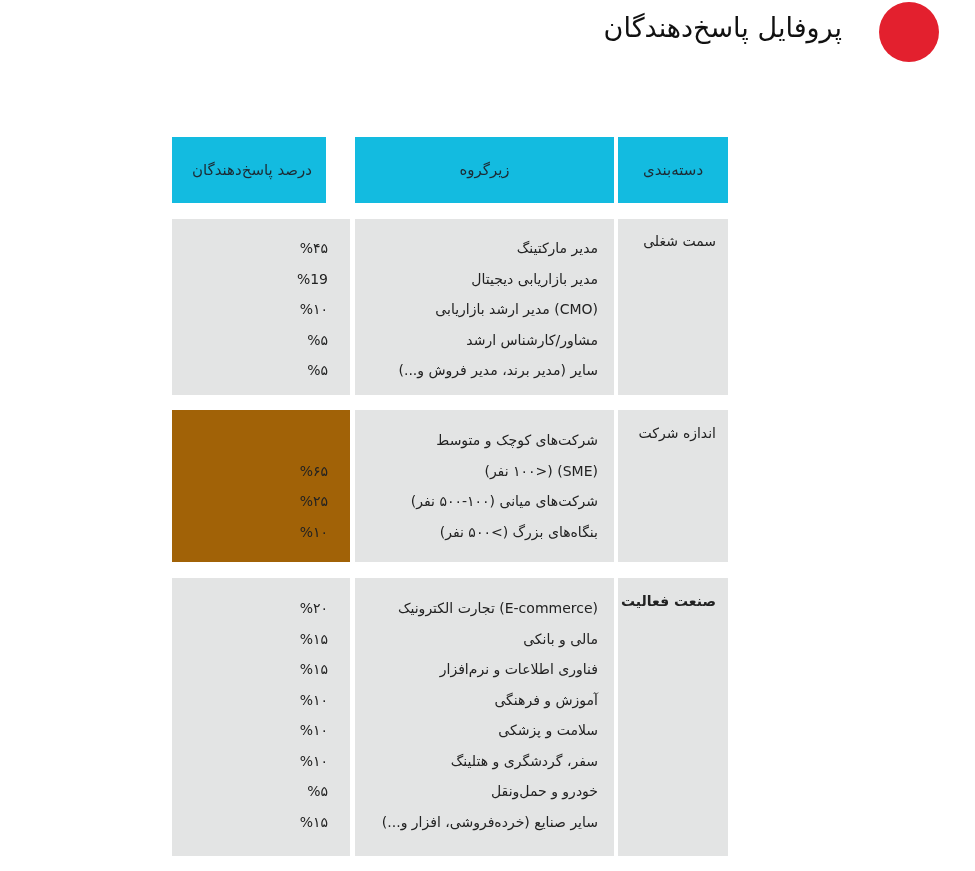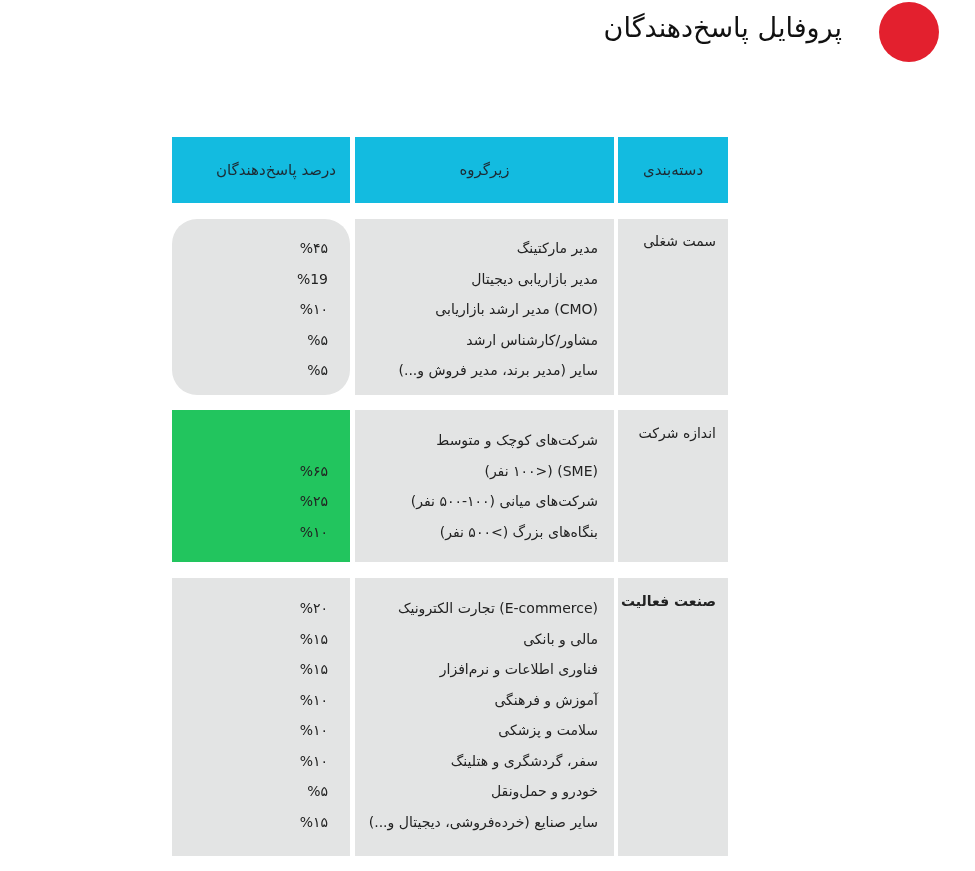--- a/index.html
+++ b/index.html
@@ -30,31 +30,31 @@
     .lines { position: absolute; right: 16px; white-space: nowrap; }
     .line { height: 30.5px; line-height: 30.5px; }
     .pct-lines { position: absolute; left: 0; width: 156px; text-align: right; direction: ltr; }
   </style>
 </head>
 <body>
 
 <div class="title-dot" style="background:#e3202e;"></div>
 <div class="page-title">پروفایل پاسخ‌دهندگان</div>
 
-<div class="cell hcell pct" style="left:172px; top:137px; width:178px; height:66px; background:#13bbe0;">
+<div class="cell hcell pct" style="left:172px; top:137px; width:154px; height:66px; background:#13bbe0;">
   <span>درصد پاسخ‌دهندگان</span>
 </div>
 <div class="cell hcell" style="left:355px; top:137px; width:259px; height:66px; background:#13bbe0;">
   <span>زیرگروه</span>
 </div>
 <div class="cell hcell cat" style="left:618px; top:137px; width:110px; height:66px; background:#13bbe0;">
   <span>دسته‌بندی</span>
 </div>
 
-<div class="cell gcell" style="left:172px; top:219px; width:178px; height:176px; background:#e3e4e4;border-radius:25px;">
+<div class="cell gcell" style="left:172px; top:219px; width:178px; height:176px; background:#e3e4e4;">
   <div class="pct-lines" style="top:14px;">
     <div class="line">%۴۵</div>
     <div class="line">%19</div>
     <div class="line">%۱۰</div>
     <div class="line">%۵</div>
     <div class="line">%۵</div>
   </div>
 </div>
 <div class="cell gcell" style="left:355px; top:219px; width:259px; height:176px; background:#e3e4e4;">
   <div class="lines" style="top:14px;">
@@ -62,21 +62,21 @@
     <div class="line">مدیر بازاریابی دیجیتال</div>
     <div class="line">(CMO) مدیر ارشد بازاریابی</div>
     <div class="line">مشاور/کارشناس ارشد</div>
     <div class="line">سایر (مدیر برند، مدیر فروش و...)</div>
   </div>
 </div>
 <div class="cell gcell" style="left:618px; top:219px; width:110px; height:176px; background:#e3e4e4;">
   <div class="cat-label" style="top:14px;">سمت شغلی</div>
 </div>
 
-<div class="cell gcell" style="left:172px; top:410px; width:178px; height:152px; background:#22c55e;">
+<div class="cell gcell" style="left:172px; top:410px; width:178px; height:152px; background:#a16207;">
   <div class="pct-lines" style="top:15px;">
     <div class="line"></div>
     <div class="line">%۶۵</div>
     <div class="line">%۲۵</div>
     <div class="line">%۱۰</div>
   </div>
 </div>
 <div class="cell gcell" style="left:355px; top:410px; width:259px; height:152px; background:#e3e4e4;">
   <div class="lines" style="top:15px;">
     <div class="line">شرکت‌های کوچک و متوسط</div>
@@ -103,18 +103,18 @@
 </div>
 <div class="cell gcell" style="left:355px; top:578px; width:259px; height:278px; background:#e3e4e4;">
   <div class="lines" style="top:15px;">
     <div class="line">(E-commerce) تجارت الکترونیک</div>
     <div class="line">مالی و بانکی</div>
     <div class="line">فناوری اطلاعات و نرم‌افزار</div>
     <div class="line">آموزش و فرهنگی</div>
     <div class="line">سلامت و پزشکی</div>
     <div class="line">سفر، گردشگری و هتلینگ</div>
     <div class="line">خودرو و حمل‌ونقل</div>
-    <div class="line">سایر صنایع (خرده‌فروشی، دیجیتال و...)</div>
+    <div class="line">سایر صنایع (خرده‌فروشی، افزار و...)</div>
   </div>
 </div>
 <div class="cell gcell" style="left:618px; top:578px; width:110px; height:278px; background:#e3e4e4;">
   <div class="cat-label" style="top:15px;font-weight:bold;">صنعت فعالیت</div>
 </div>
 
 </body></html>

